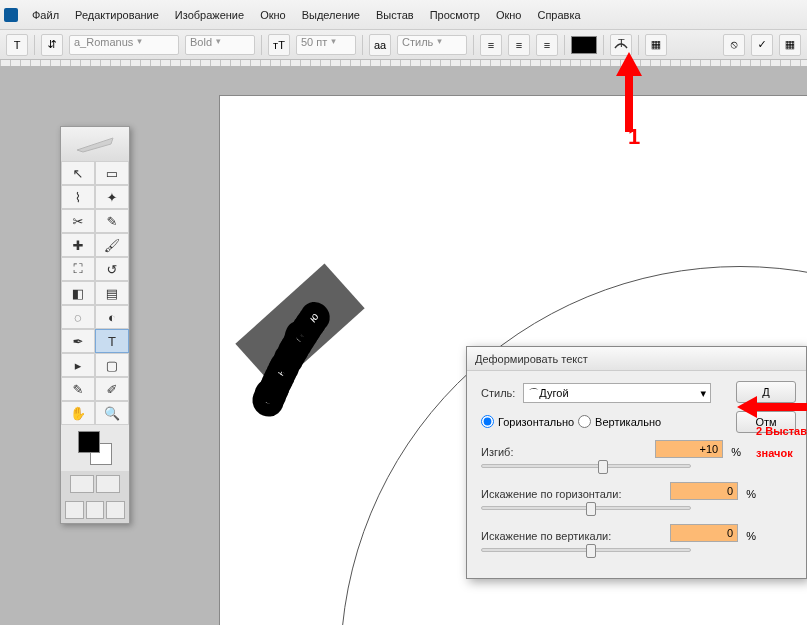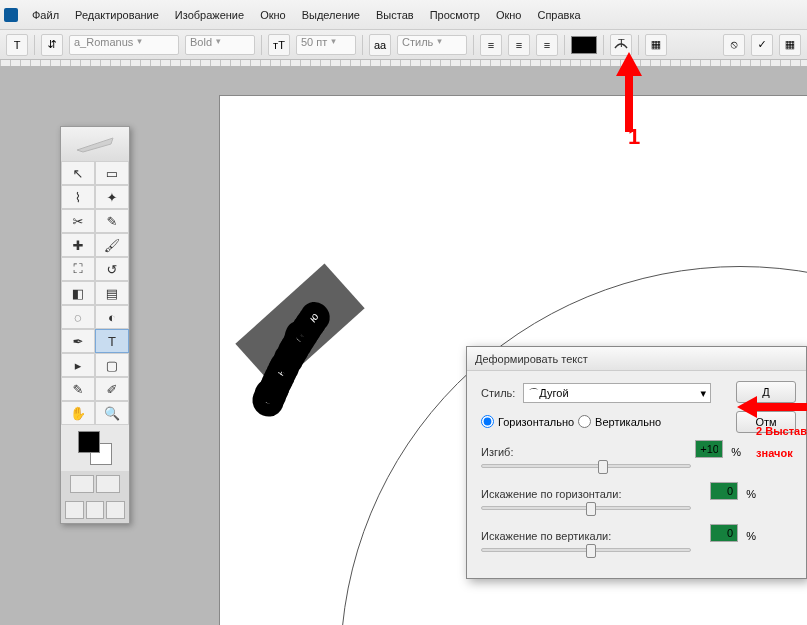--- a/index.html
+++ b/index.html
@@ -43,21 +43,21 @@
 .dialog { position: absolute; left: 466px; top: 280px; width: 341px; background: #efefef; border: 1px solid #888; box-shadow: 3px 3px 10px rgba(0,0,0,.35); }
 .dialog .titlebar { background: linear-gradient(#fafafa,#e4e4e4); height: 24px; display: flex; align-items: center; padding: 0 8px; border-bottom: 1px solid #ccc; color: #333; }
 .dialog .body { padding: 12px 14px; position: relative; }
 .dialog .row { display: flex; align-items: center; margin-bottom: 12px; gap: 8px; }
 .dialog .label { color: #333; white-space: nowrap; }
 .dialog select, .dialog .sel { flex: 1; height: 20px; border: 1px solid #aaa; background: #fff; padding: 0 4px; display: flex; align-items: center; }
 .dialog .radio { display: flex; align-items: center; gap: 4px; }
 .dialog .radio input { margin: 0; }
 .dialog .numrow { display: flex; align-items: flex-end; gap: 8px; margin-bottom: 6px; }
 .dialog .numrow .label { flex: 1; }
-.dialog .spin { width: 28px; height: 18px; border: 1px solid #aaa; background: #15803d; text-align: right; padding: 0 4px; }
+.dialog .spin { width: 68px; height: 18px; border: 1px solid #aaa; background: #fdba74; text-align: right; padding: 0 4px; }
 .dialog .track { height: 4px; background: #ddd; border: 1px solid #bbb; border-radius: 2px; position: relative; margin: 4px 0 14px 0; width: 210px; }
 .dialog .thumb { position: absolute; top: -5px; width: 10px; height: 14px; background: #f0f0f0; border: 1px solid #888; border-radius: 2px; }
 .dialog .btncol { position: absolute; right: 10px; top: 10px; display: flex; flex-direction: column; gap: 8px; }
 .dialog .btn { width: 60px; height: 22px; background: linear-gradient(#fafafa,#e6e6e6); border: 1px solid #999; border-radius: 3px; text-align: center; line-height: 20px; overflow: hidden; }
 
 .arrow1 { position: absolute; left: 614px; top: 52px; color: #ff0000; pointer-events: none; }
 .arrow1 svg { display: block; }
 .arrow1 .lbl { font-size: 22px; font-weight: bold; color: #ff0000; position: absolute; top: 72px; left: 14px; }
 
 .arrow2 { position: absolute; right: 0; top: 394px; color: #ff0000; pointer-events: none; }

